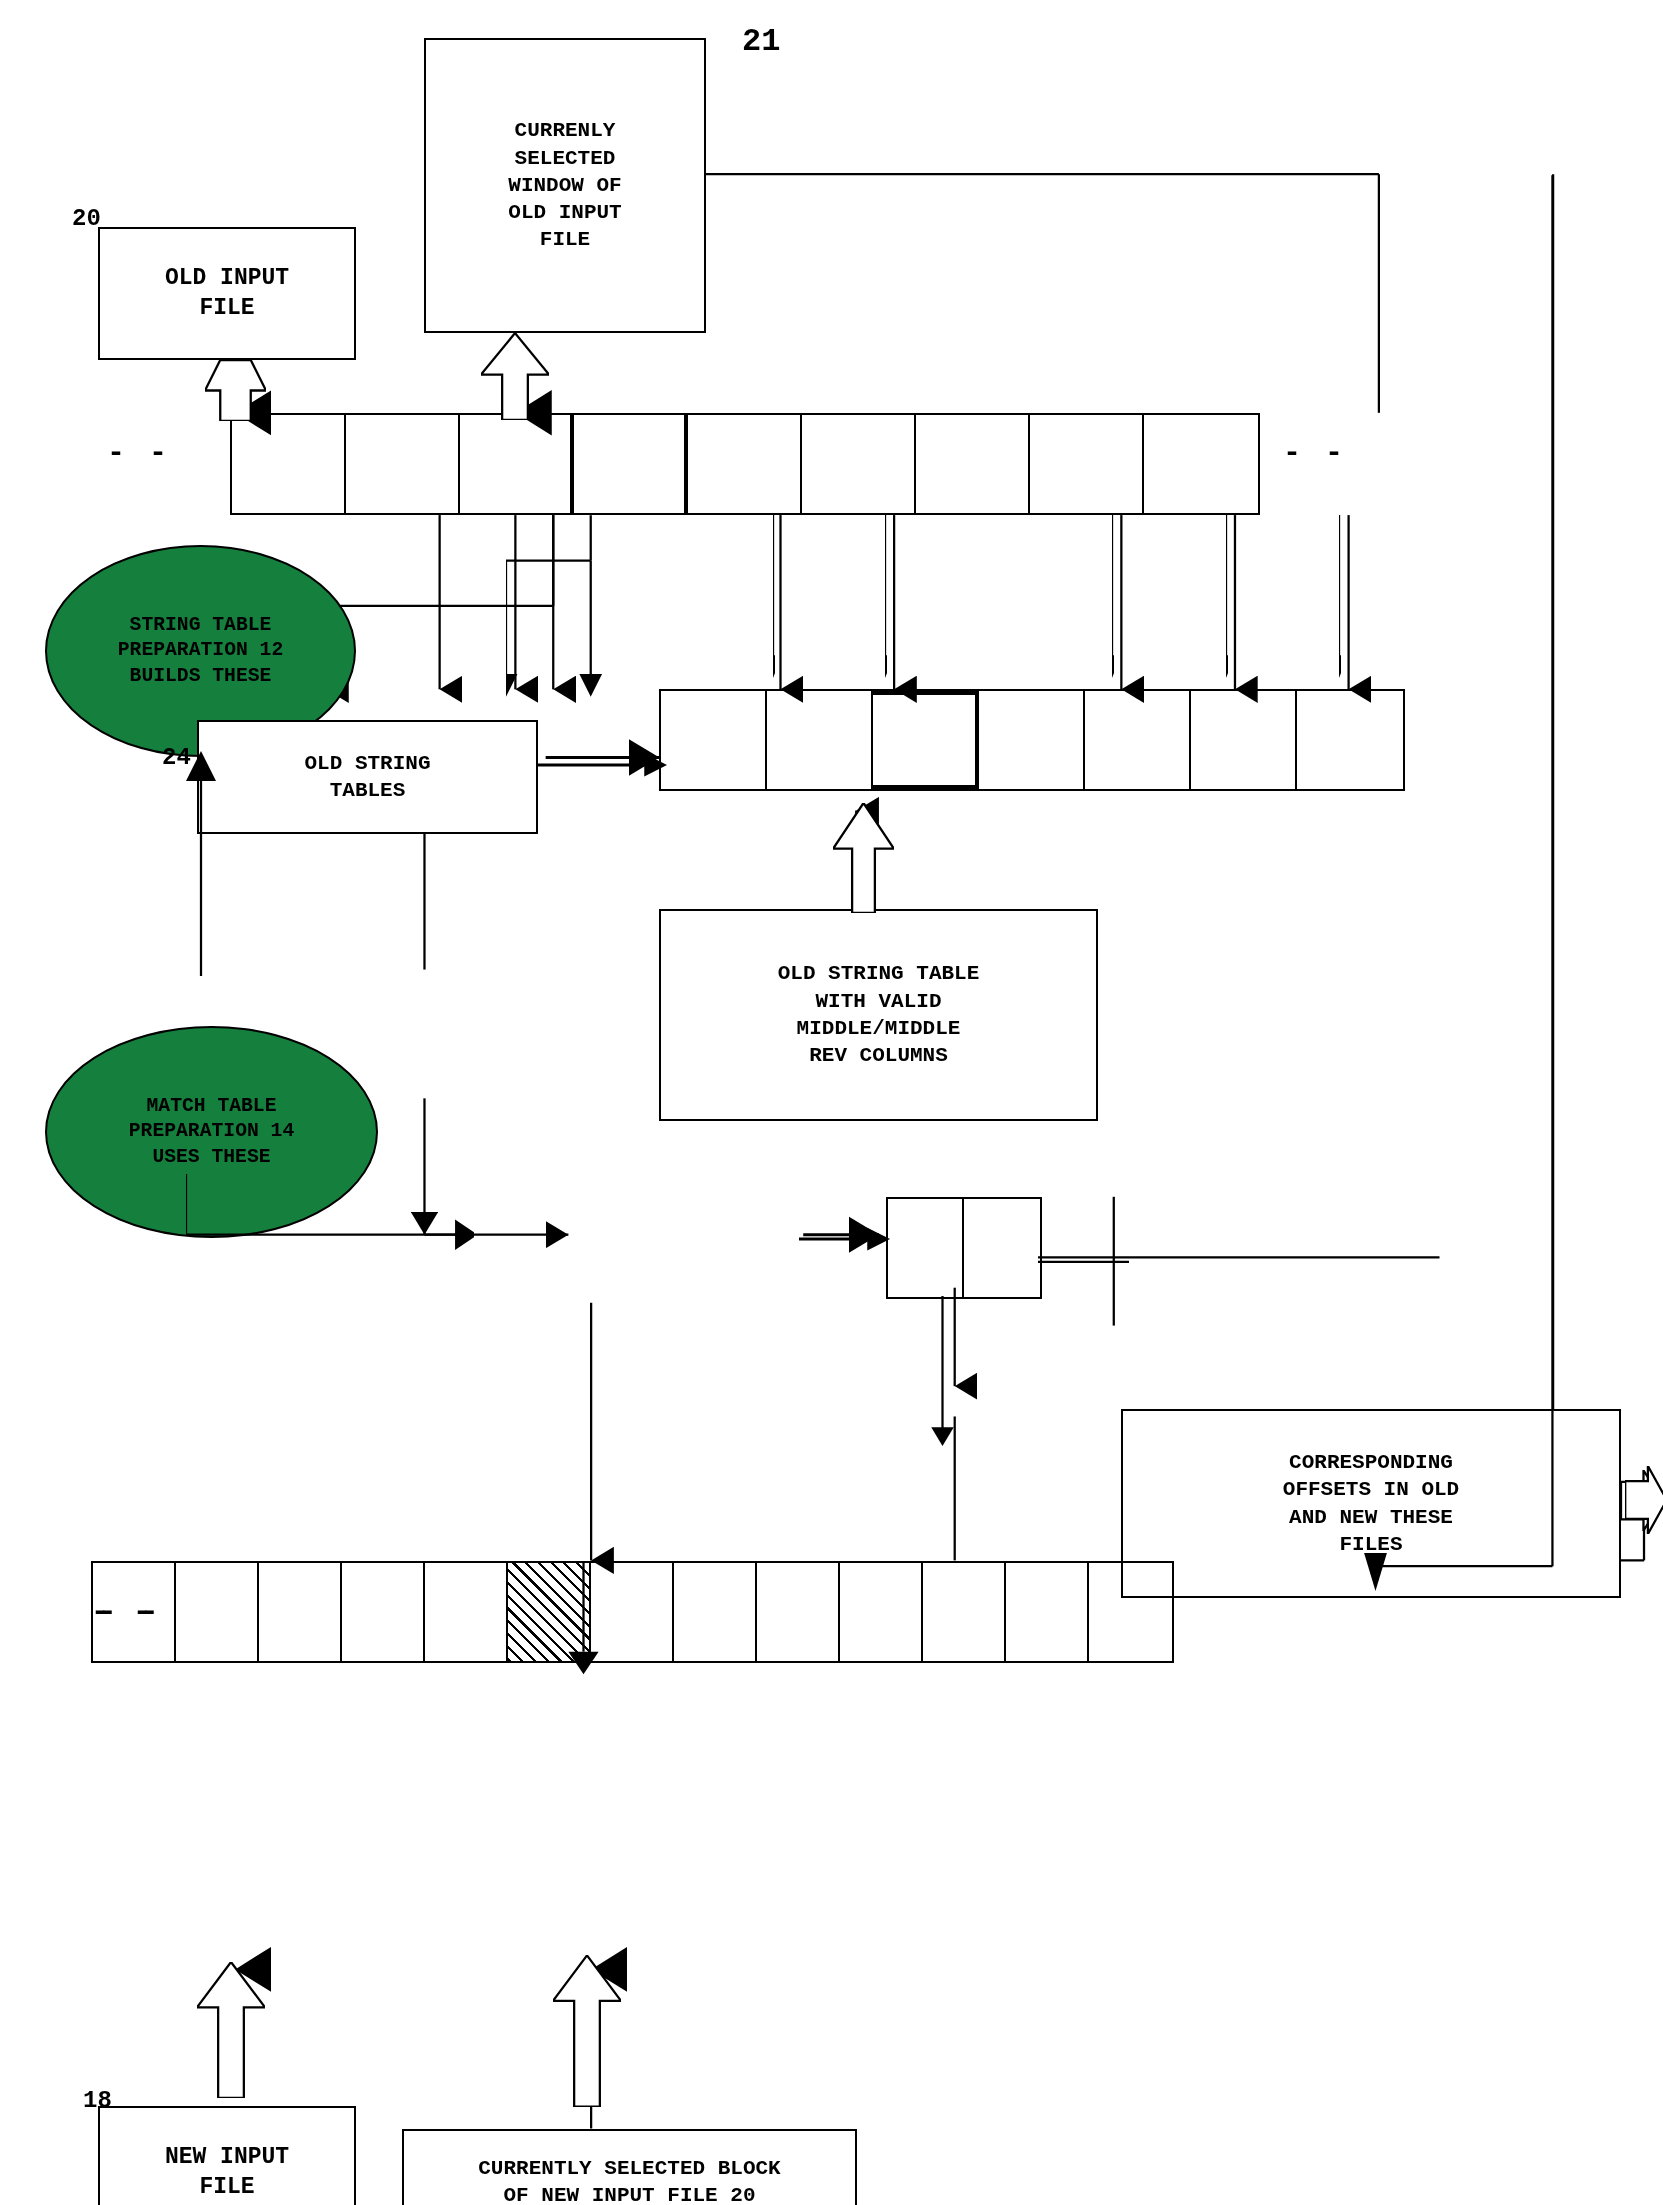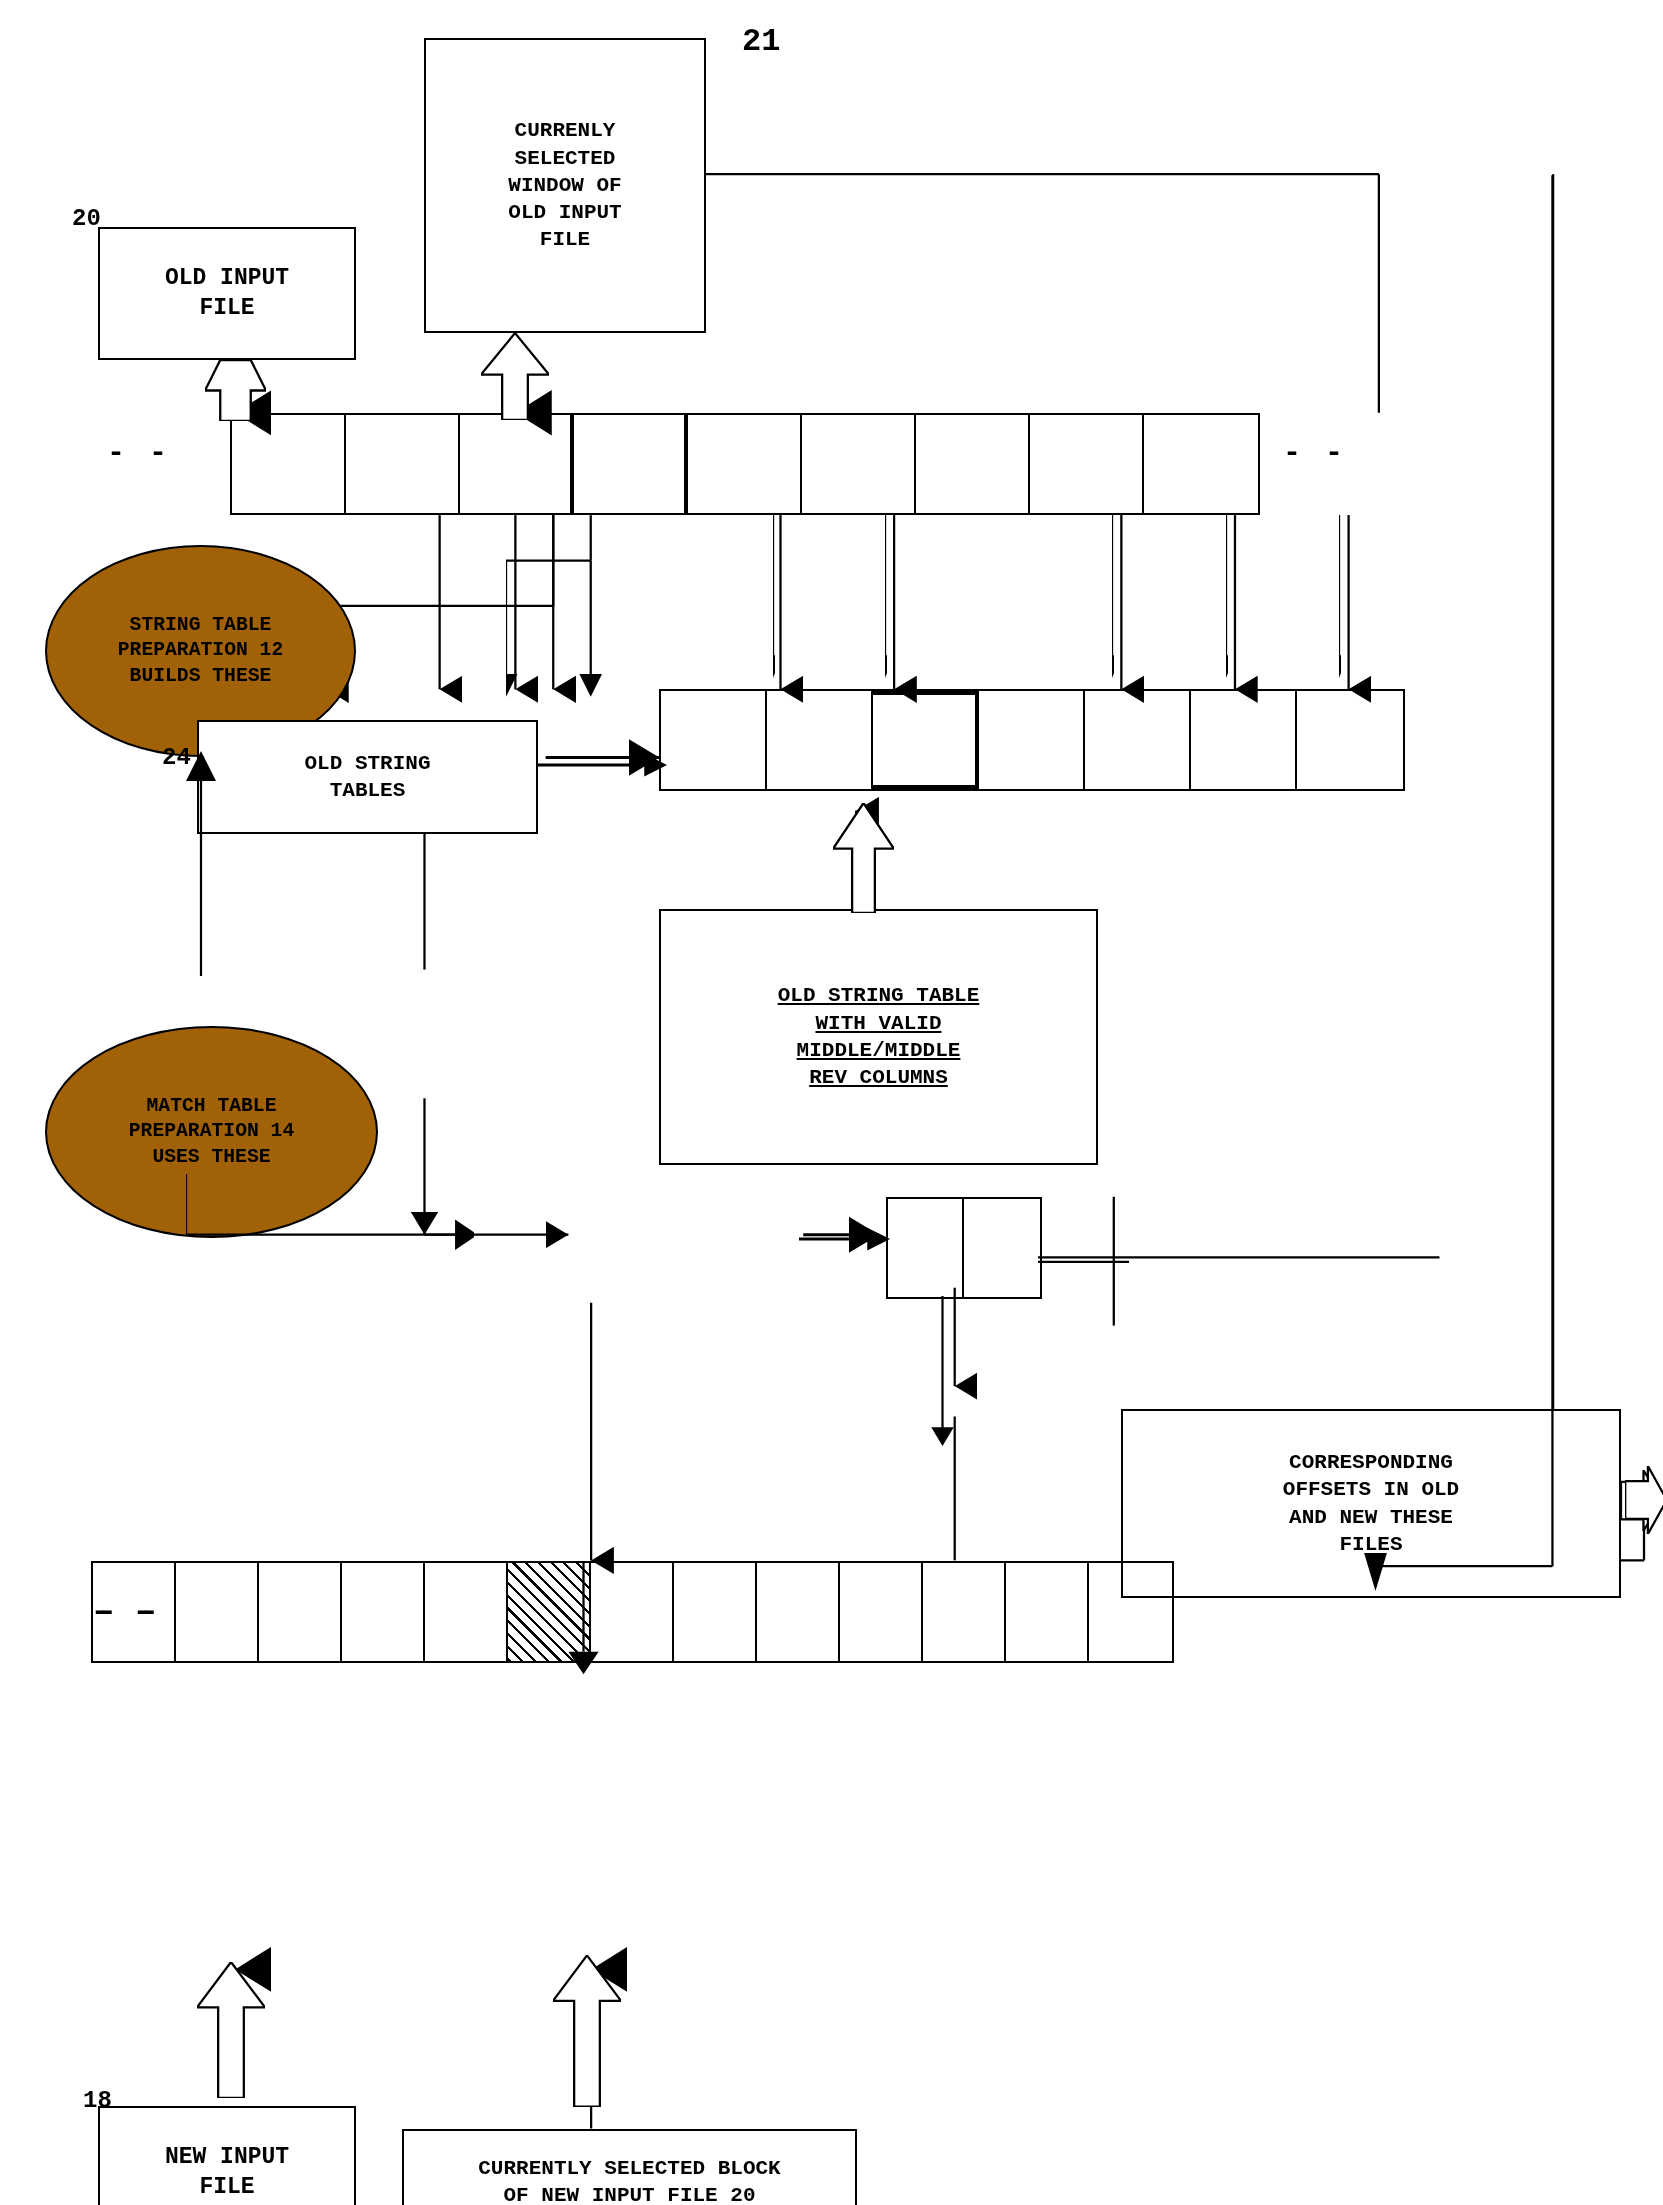--- a/index.html
+++ b/index.html
@@ -28,21 +28,21 @@
       justify-content: center;
       text-align: center;
       font-size: 21px;
       font-weight: bold;
       line-height: 1.3;
     }
 
     .ellipse {
       position: absolute;
       border: 2.3px solid #000;
-      background: #a16207;
+      background: #15803d;
       border-radius: 50%;
       display: flex;
       align-items: center;
       justify-content: center;
       text-align: center;
       font-size: 19.7px;
       font-weight: bold;
       line-height: 1.3;
     }
 
@@ -232,21 +232,21 @@
       <div style="width:106px; height:98px;"></div>
     </div>
   </div>
 
   <div class="ellipse" style="left:45px; top:1026px; width:333px; height:212px; font-size:19.7px;">
     <span style="white-space:pre-line;">MATCH TABLE
 PREPARATION 14
 USES THESE</span>
   </div>
 
-  <div class="box" style="left:659px; top:909px; width:439px; height:256px; font-size:21px;text-decoration:underline;">
+  <div class="box" style="left:659px; top:909px; width:439px; height:212px; font-size:21px;">
     <span style="white-space:pre-line;">OLD STRING TABLE
 WITH VALID
 MIDDLE/MIDDLE
 REV COLUMNS</span>
   </div>
 
   <svg style="position:absolute; left:833px; top:803px; width:61px; height:110px;" viewBox="0 0 80 145" width="61" height="110">
     <polygon points="40,0 80,60 55,60 55,145 25,145 25,60 0,60" fill="#fff" stroke="#000" stroke-width="3"></polygon>
   </svg>
 

